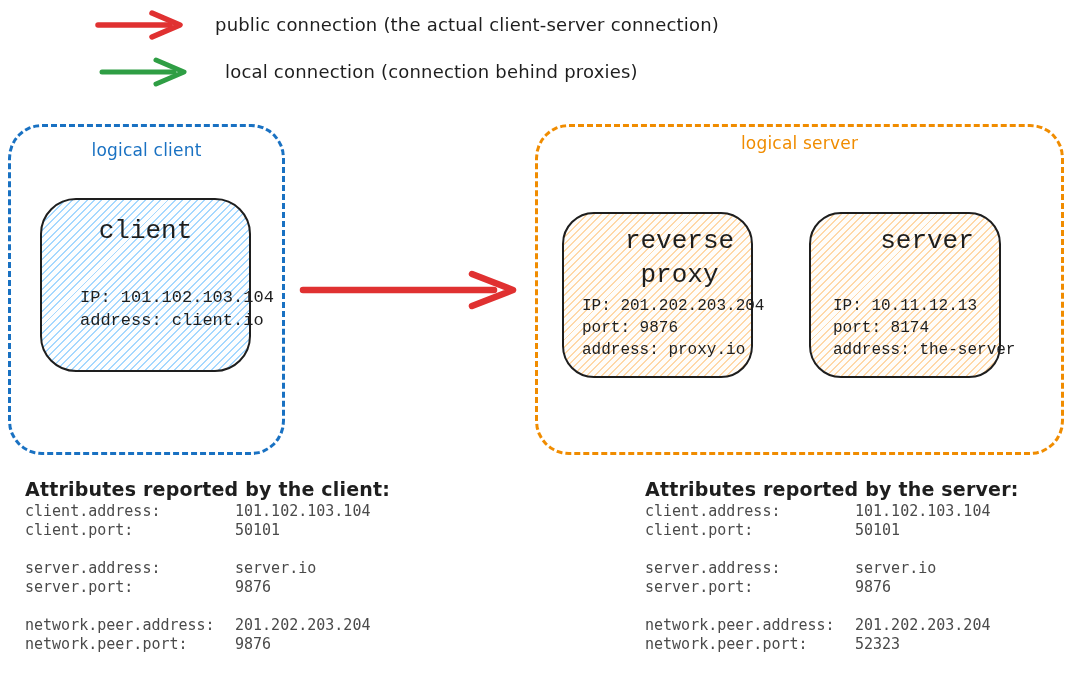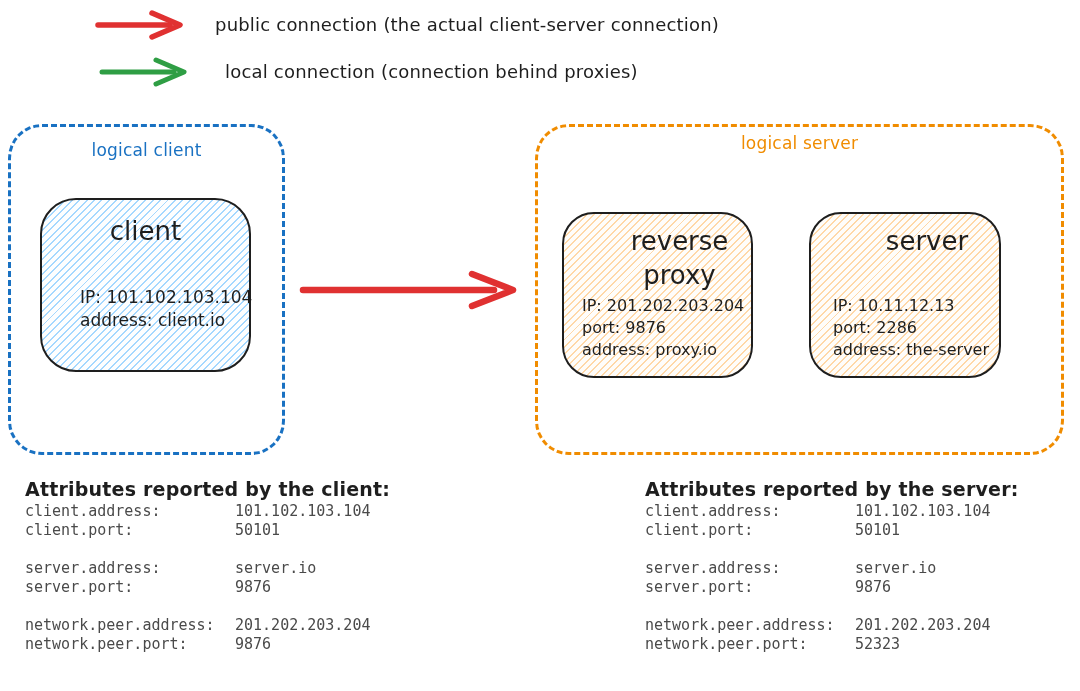--- a/index.html
+++ b/index.html
@@ -53,20 +53,21 @@
     letter-spacing: 0.2px;
   }
   .group-client .group-label { color: var(--blue); margin-top: 7px; }
   .group-server .group-label { color: var(--orange); }
 
   
   .node {
     position: absolute;
     border: 2px solid var(--ink);
     border-radius: 36px;
+    font-family: Liberation Mono, monospace;
   }
   .hachure-blue {
     background-color: #fdfeff;
     background-image: repeating-linear-gradient(135deg,
       var(--blue-fill) 0, var(--blue-fill) 1.4px, transparent 1.4px, transparent 5.2px);
   }
   .hachure-orange {
     background-color: #fffdfa;
     background-image: repeating-linear-gradient(135deg,
       var(--orange-fill) 0, var(--orange-fill) 1.4px, transparent 1.4px, transparent 5.2px);
@@ -160,21 +161,21 @@
       <div>IP: 201.202.203.204</div>
       <div>port: 9876</div>
       <div>address: proxy.io</div>
     </div>
   </div>
 
   <div class="node node-server hachure-orange">
     <div class="node-title">server</div>
     <div class="node-details">
       <div>IP: 10.11.12.13</div>
-      <div>port: 2286</div>
+      <div>port: 8174</div>
       <div>address: the-server</div>
     </div>
   </div>
 
   <div class="attrs attrs-client">
     <div class="attrs-heading">Attributes reported by the client:</div>
     <div class="attrs-list">
       <div class="attr-group">
         <div class="attr-row">
           <span class="attr-key">client.address:</span>

